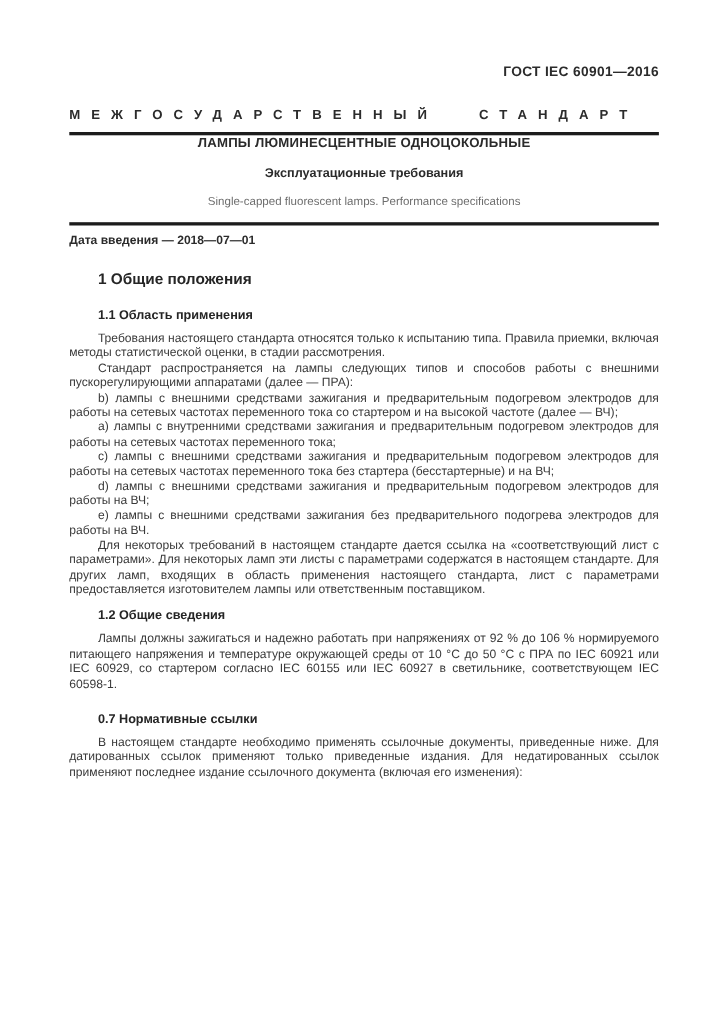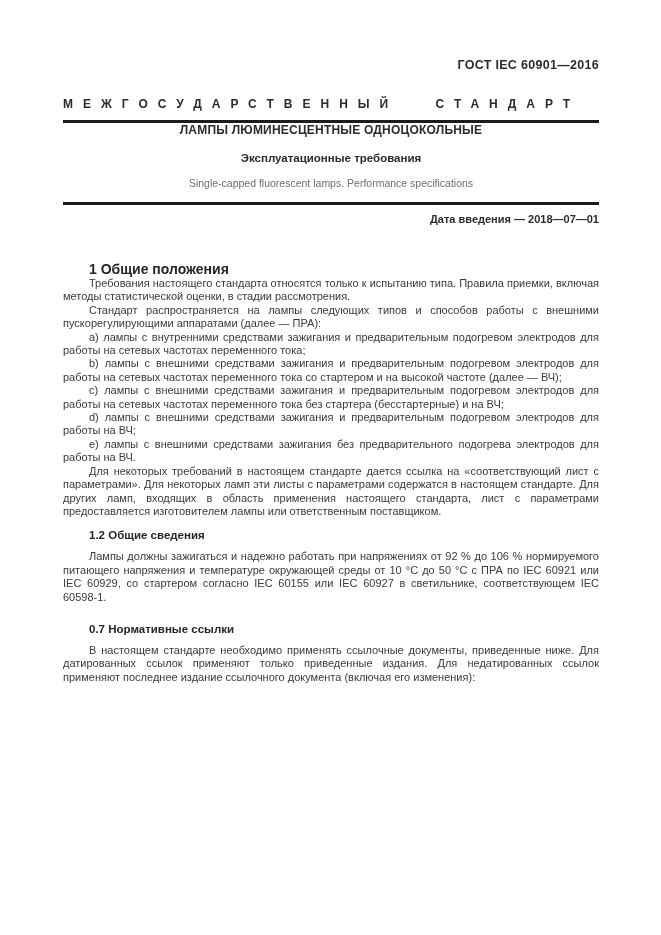--- a/index.html
+++ b/index.html
@@ -57,27 +57,26 @@
     margin-top: 13px;
     text-align: center;
     font-size: 10.5px;
     color: #6e6e6e;
   }
   .rule-thick.second {
     margin-top: 13px;
   }
   .effective-date {
     margin-top: 8px;
-    text-align: right;
     font-weight: bold;
     font-size: 11px;
     color: #2b2b2b;
   }
   h1.sec {
-    margin: 36px 0 0 26px;
+    margin: 20px 0 0 26px;
     font-size: 14px;
     font-weight: bold;
     color: #252525;
   }
   h2.sub {
     margin: 20px 0 9px 26px;
     font-size: 11.5px;
     font-weight: bold;
     color: #252525;
   }
@@ -137,24 +136,25 @@
   <div class="title-en">Single-capped fluorescent lamps. Performance specifications</div>
 
   <div class="rule-thick second"></div>
 
   <div class="effective-date">Дата введения — 2018—07—01</div>
 
   <section>
     <h1 class="sec">1 Общие положения</h1>
 
     <section>
+      <h2 class="sub">1.1 Область применения</h2>
       <p class="body">Требования настоящего стандарта относятся только к испытанию типа. Правила приемки, включая методы статистической оценки, в стадии рассмотрения.</p>
       <p class="body">Стандарт распространяется на лампы следующих типов и способов работы с внешними пускорегулирующими аппаратами (далее — ПРА):</p>
+      <p class="body">b) лампы с внешними средствами зажигания и предварительным подогревом электродов для работы на сетевых частотах переменного тока со стартером и на высокой частоте (далее — ВЧ);</p>
       <p class="body">a) лампы с внутренними средствами зажигания и предварительным подогревом электродов для работы на сетевых частотах переменного тока;</p>
-      <p class="body">b) лампы с внешними средствами зажигания и предварительным подогревом электродов для работы на сетевых частотах переменного тока со стартером и на высокой частоте (далее — ВЧ);</p>
       <p class="body">c) лампы с внешними средствами зажигания и предварительным подогревом электродов для работы на сетевых частотах переменного тока без стартера (бесстартерные) и на ВЧ;</p>
       <p class="body">d) лампы с внешними средствами зажигания и предварительным подогревом электродов для работы на ВЧ;</p>
       <p class="body">e) лампы с внешними средствами зажигания без предварительного подогрева электродов для работы на ВЧ.</p>
       <p class="body">Для некоторых требований в настоящем стандарте дается ссылка на «соответствующий лист с параметрами». Для некоторых ламп эти листы с параметрами содержатся в настоящем стандарте. Для других ламп, входящих в область применения настоящего стандарта, лист с параметрами предоставляется изготовителем лампы или ответственным поставщиком.</p>
     </section>
 
     <section>
       <h2 class="sub tight">1.2 Общие сведения</h2>
       <p class="body">Лампы должны зажигаться и надежно работать при напряжениях от 92 % до 106 % нормируемого питающего напряжения и температуре окружающей среды от 10 °С до 50 °С с ПРА по IEC 60921 или IEC 60929, со стартером согласно IEC 60155 или IEC 60927 в светильнике, соответствующем IEC 60598-1.</p>
     </section>

